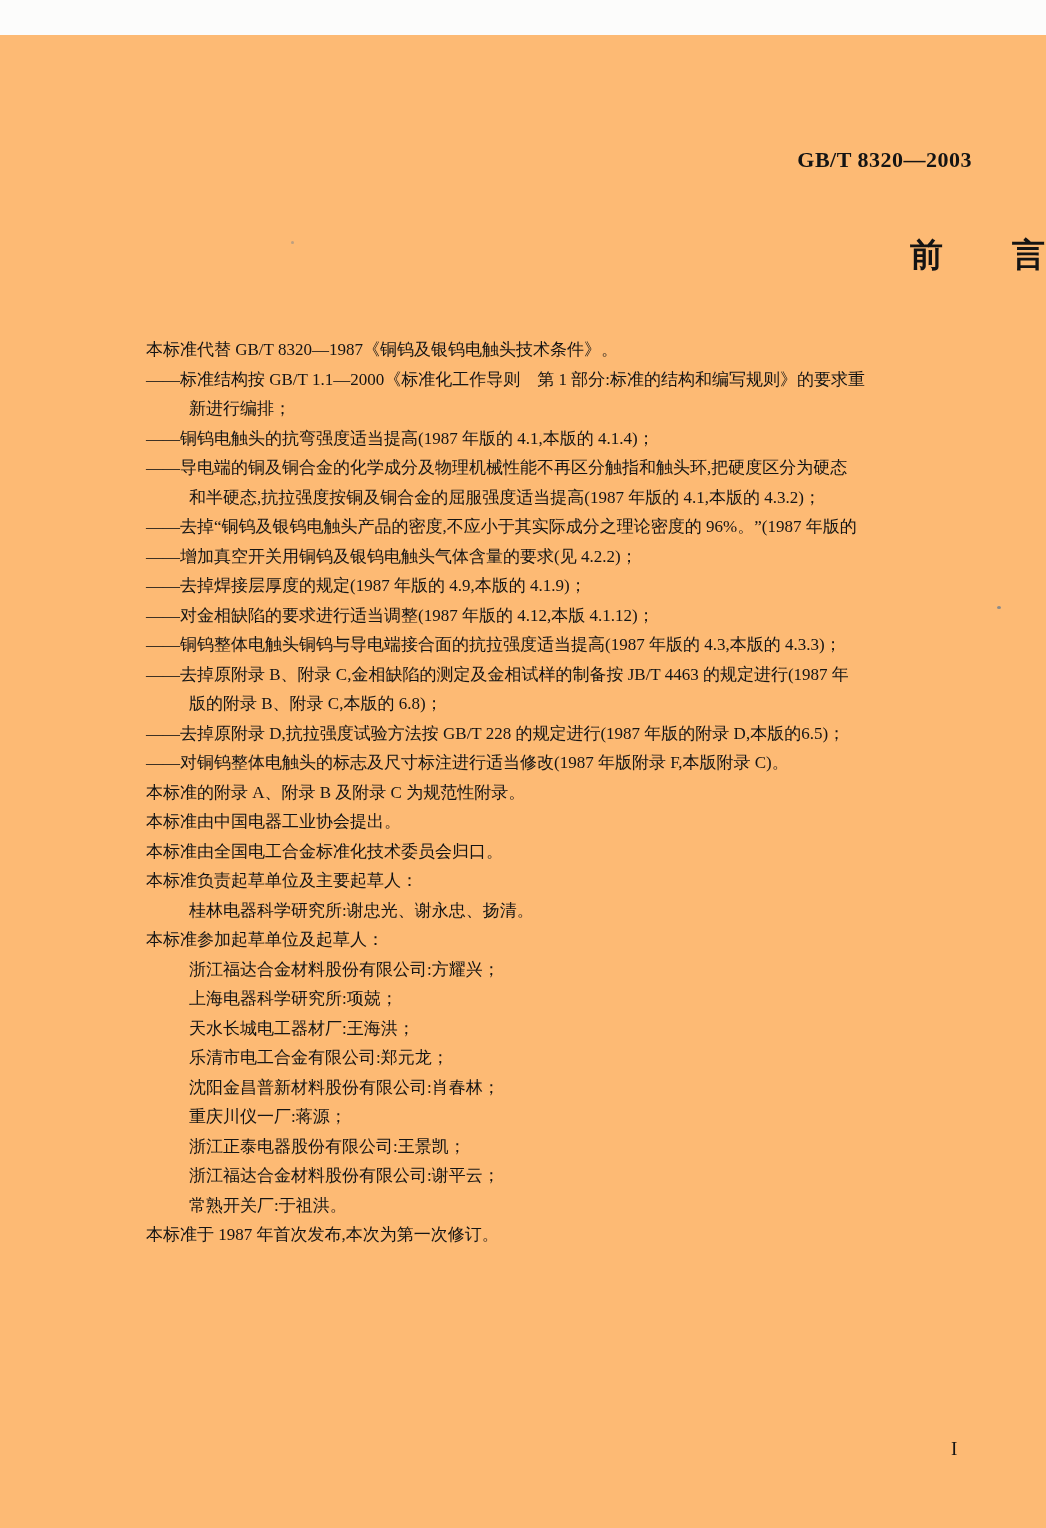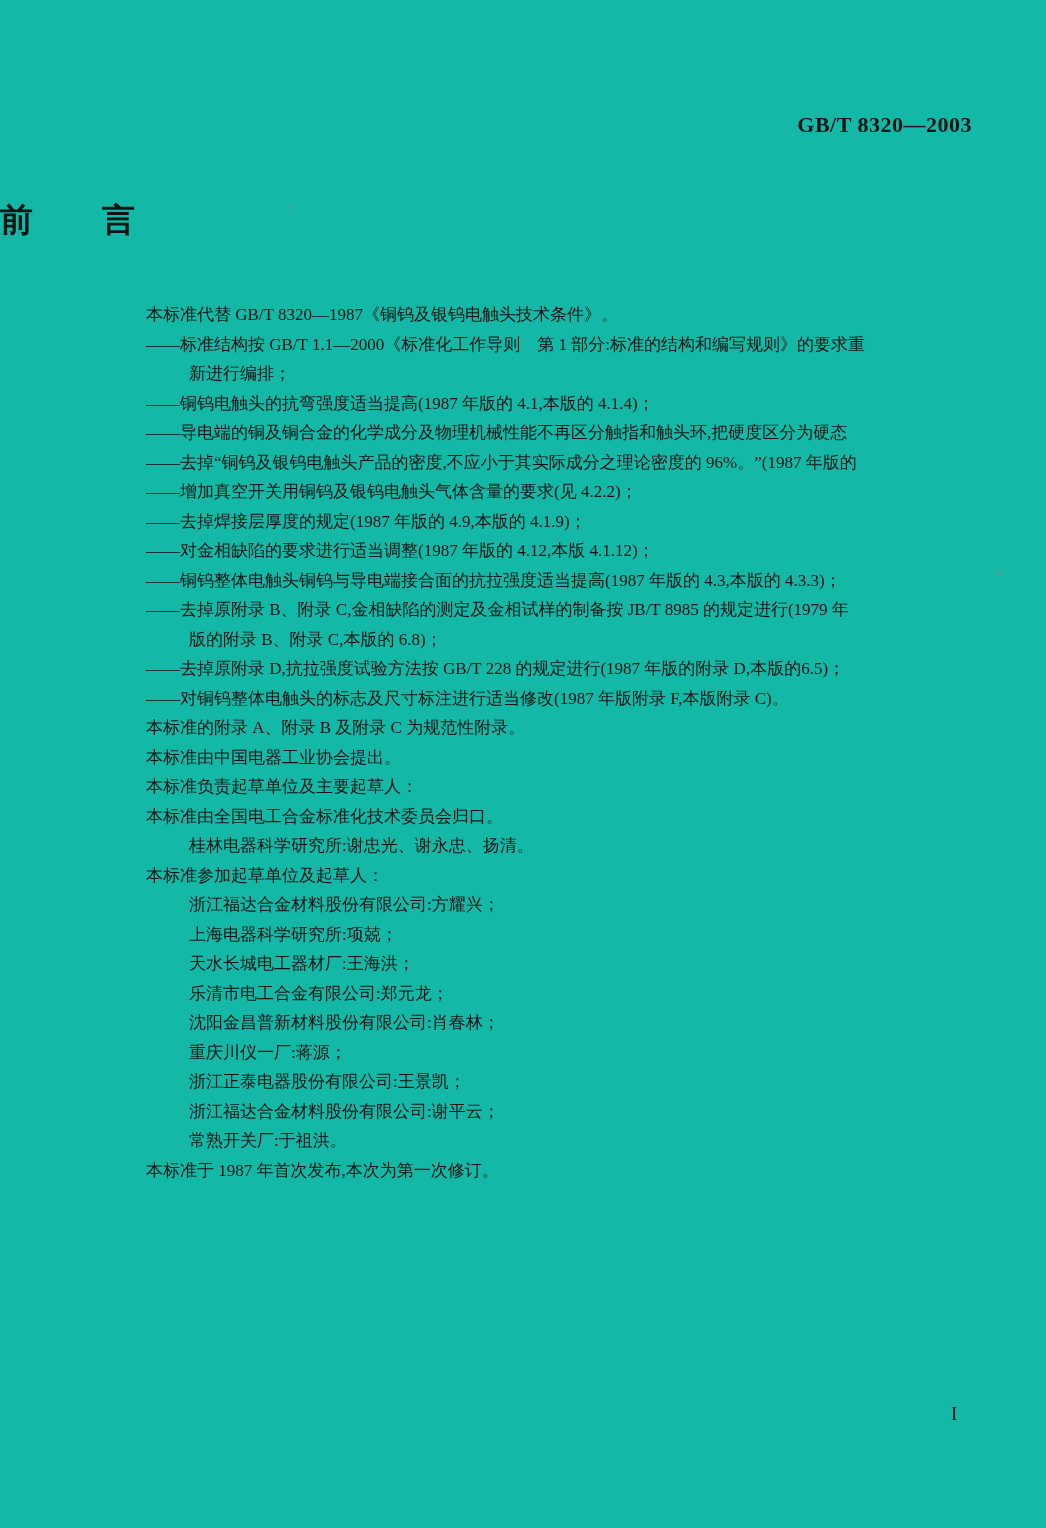--- a/index.html
+++ b/index.html
@@ -6,34 +6,35 @@
   body {
     width: 1046px; height: 1528px;
     background: #fcfcfb;
     position: relative;
     font-family: "Liberation Serif", "DejaVu Serif", serif;
     color: #141414;
     overflow: hidden;
   }
   .page {
     position: absolute; inset: 0;
-    background: #14b8a6;
+    background: #fdba74;
+    margin-top: 35px;
   }
   .header-code {
     position: absolute;
     top: 112px; right: 74px;
     font-size: 22px;
     font-weight: bold;
     letter-spacing: 0.5px;
     white-space: nowrap;
   }
   .page-title {
     position: absolute;
     top: 198px; left: 0; width: 1046px;
-    text-align: left;
+    text-align: right;
     font-size: 33px;
     font-weight: bold;
     font-family: "DejaVu Sans", "Liberation Sans", sans-serif;
     letter-spacing: 1px;
     white-space: pre;
   }
   .body-text {
     position: absolute;
     top: 300px; left: 146px;
     width: 856px;
@@ -68,33 +69,34 @@
   <div class="header-code">GB/T 8320—2003</div>
 
   <div class="page-title">前　　言</div>
 
   <div class="body-text">
       <div class="line">本标准代替 GB/T 8320—1987《铜钨及银钨电触头技术条件》。</div>
       <div class="line">——标准结构按 GB/T 1.1—2000《标准化工作导则　第 1 部分:标准的结构和编写规则》的要求重</div>
       <div class="line ind">新进行编排；</div>
       <div class="line">——铜钨电触头的抗弯强度适当提高(1987 年版的 4.1,本版的 4.1.4)；</div>
       <div class="line">——导电端的铜及铜合金的化学成分及物理机械性能不再区分触指和触头环,把硬度区分为硬态</div>
+      <div class="line ind">和半硬态,抗拉强度按铜及铜合金的屈服强度适当提高(1987 年版的 4.1,本版的 4.3.2)；</div>
       <div class="line">——去掉“铜钨及银钨电触头产品的密度,不应小于其实际成分之理论密度的 96%。”(1987 年版的</div>
       <div class="line">——增加真空开关用铜钨及银钨电触头气体含量的要求(见 4.2.2)；</div>
       <div class="line">——去掉焊接层厚度的规定(1987 年版的 4.9,本版的 4.1.9)；</div>
       <div class="line">——对金相缺陷的要求进行适当调整(1987 年版的 4.12,本版 4.1.12)；</div>
       <div class="line">——铜钨整体电触头铜钨与导电端接合面的抗拉强度适当提高(1987 年版的 4.3,本版的 4.3.3)；</div>
-      <div class="line">——去掉原附录 B、附录 C,金相缺陷的测定及金相试样的制备按 JB/T 8985 的规定进行(1979 年</div>
+      <div class="line">——去掉原附录 B、附录 C,金相缺陷的测定及金相试样的制备按 JB/T 4463 的规定进行(1987 年</div>
       <div class="line ind">版的附录 B、附录 C,本版的 6.8)；</div>
       <div class="line">——去掉原附录 D,抗拉强度试验方法按 GB/T 228 的规定进行(1987 年版的附录 D,本版的6.5)；</div>
       <div class="line">——对铜钨整体电触头的标志及尺寸标注进行适当修改(1987 年版附录 F,本版附录 C)。</div>
       <div class="line">本标准的附录 A、附录 B 及附录 C 为规范性附录。</div>
       <div class="line">本标准由中国电器工业协会提出。</div>
+      <div class="line">本标准由全国电工合金标准化技术委员会归口。</div>
       <div class="line">本标准负责起草单位及主要起草人：</div>
-      <div class="line">本标准由全国电工合金标准化技术委员会归口。</div>
       <div class="line ind">桂林电器科学研究所:谢忠光、谢永忠、扬清。</div>
       <div class="line">本标准参加起草单位及起草人：</div>
       <div class="line ind">浙江福达合金材料股份有限公司:方耀兴；</div>
       <div class="line ind">上海电器科学研究所:项兢；</div>
       <div class="line ind">天水长城电工器材厂:王海洪；</div>
       <div class="line ind">乐清市电工合金有限公司:郑元龙；</div>
       <div class="line ind">沈阳金昌普新材料股份有限公司:肖春林；</div>
       <div class="line ind">重庆川仪一厂:蒋源；</div>
       <div class="line ind">浙江正泰电器股份有限公司:王景凯；</div>
       <div class="line ind">浙江福达合金材料股份有限公司:谢平云；</div>

